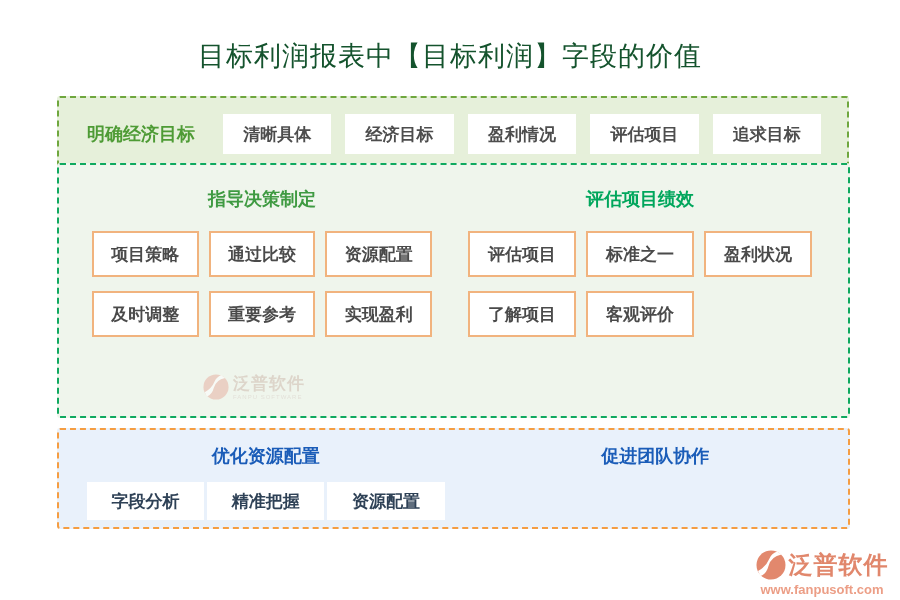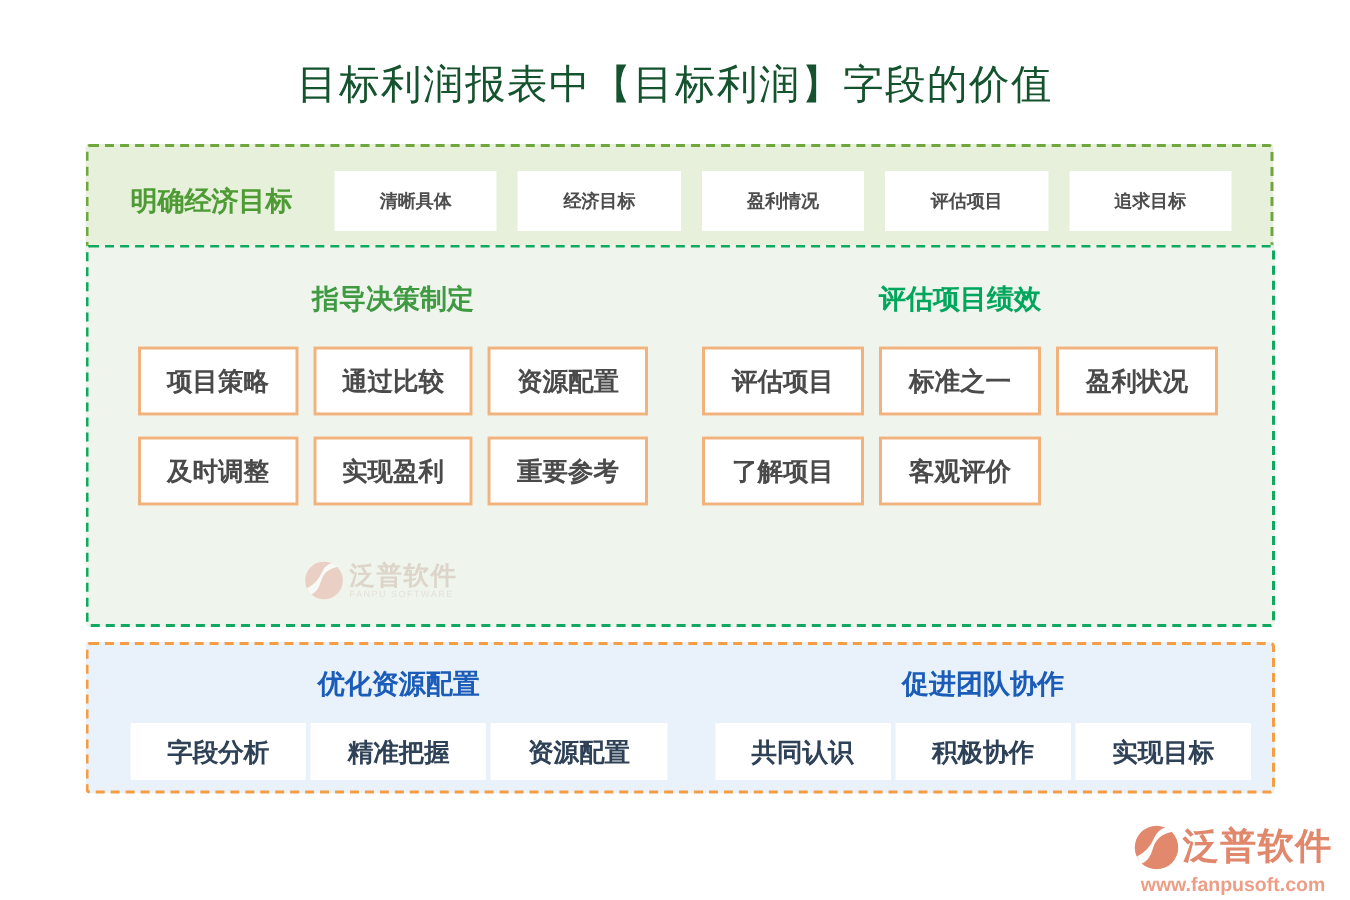--- a/index.html
+++ b/index.html
@@ -18,21 +18,21 @@
     background:#e6f0da;border:2px dashed #6fa73e;
     display:flex;align-items:center;padding:0 26px 0 28px;
   }
   .sec1-label{
     font-size:18px;font-weight:bold;color:#4e9b35;white-space:nowrap;
     margin-right:28px;
   }
   .sec1-row{display:flex;flex:1;gap:14px;}
   .chip{
     background:#ffffff;height:40px;flex:1;display:flex;align-items:center;
-    justify-content:center;font-size:12px;font-weight:bold;color:#4d4d4d;
+    justify-content:center;font-size:17px;font-weight:bold;color:#4d4d4d;
     white-space:nowrap;
   }
   
   .sec2{
     left:57px;top:163px;width:793px;height:255px;
     background:#eff5ec;border:2px dashed #0fa95f;
     display:flex;padding:16px 0 0 33px;gap:36px;
   }
   .group{width:340px;}
   .group2{width:344px;}
@@ -96,22 +96,22 @@
   </div>
 
   <div class="sec sec2">
     <div class="group">
       <div class="ghead ghead-left">指导决策制定</div>
       <div class="grid">
         <div class="obox">项目策略</div>
         <div class="obox">通过比较</div>
         <div class="obox">资源配置</div>
         <div class="obox">及时调整</div>
+        <div class="obox">重要参考</div>
         <div class="obox">实现盈利</div>
-        <div class="obox">重要参考</div>
       </div>
     </div>
     <div class="group group2">
       <div class="ghead ghead-right">评估项目绩效</div>
       <div class="grid">
         <div class="obox">评估项目</div>
         <div class="obox">标准之一</div>
         <div class="obox">盈利状况</div>
         <div class="obox">了解项目</div>
         <div class="obox">客观评价</div>
@@ -136,25 +136,20 @@
     <div class="bgroup">
       <div class="bhead">优化资源配置</div>
       <div class="brow">
         <div class="bchip">字段分析</div>
         <div class="bchip">精准把握</div>
         <div class="bchip">资源配置</div>
       </div>
     </div>
     <div class="bgroup">
       <div class="bhead">促进团队协作</div>
-      <div class="brow">
-        <div class="bchip">共同认识</div>
-        <div class="bchip">积极协作</div>
-        <div class="bchip">实现目标</div>
-      </div>
     </div>
   </div>
 
   <div class="footer-logo">
     <div class="fl-row">
       <span>
         <svg class="logo-svg" width="30" height="30" viewBox="0 0 30 30" aria-hidden="true">
           <circle cx="15" cy="15" r="14.5" fill="#e2886d"></circle>
           <path d="M2 21 Q 10 17 13.5 8.5 Q 15.5 3.5 21 1.5 L 25.5 4.5 Q 15 6.5 12.5 16 Q 10.5 24 4.5 26 Z" fill="#ffffff"></path>
         </svg>

